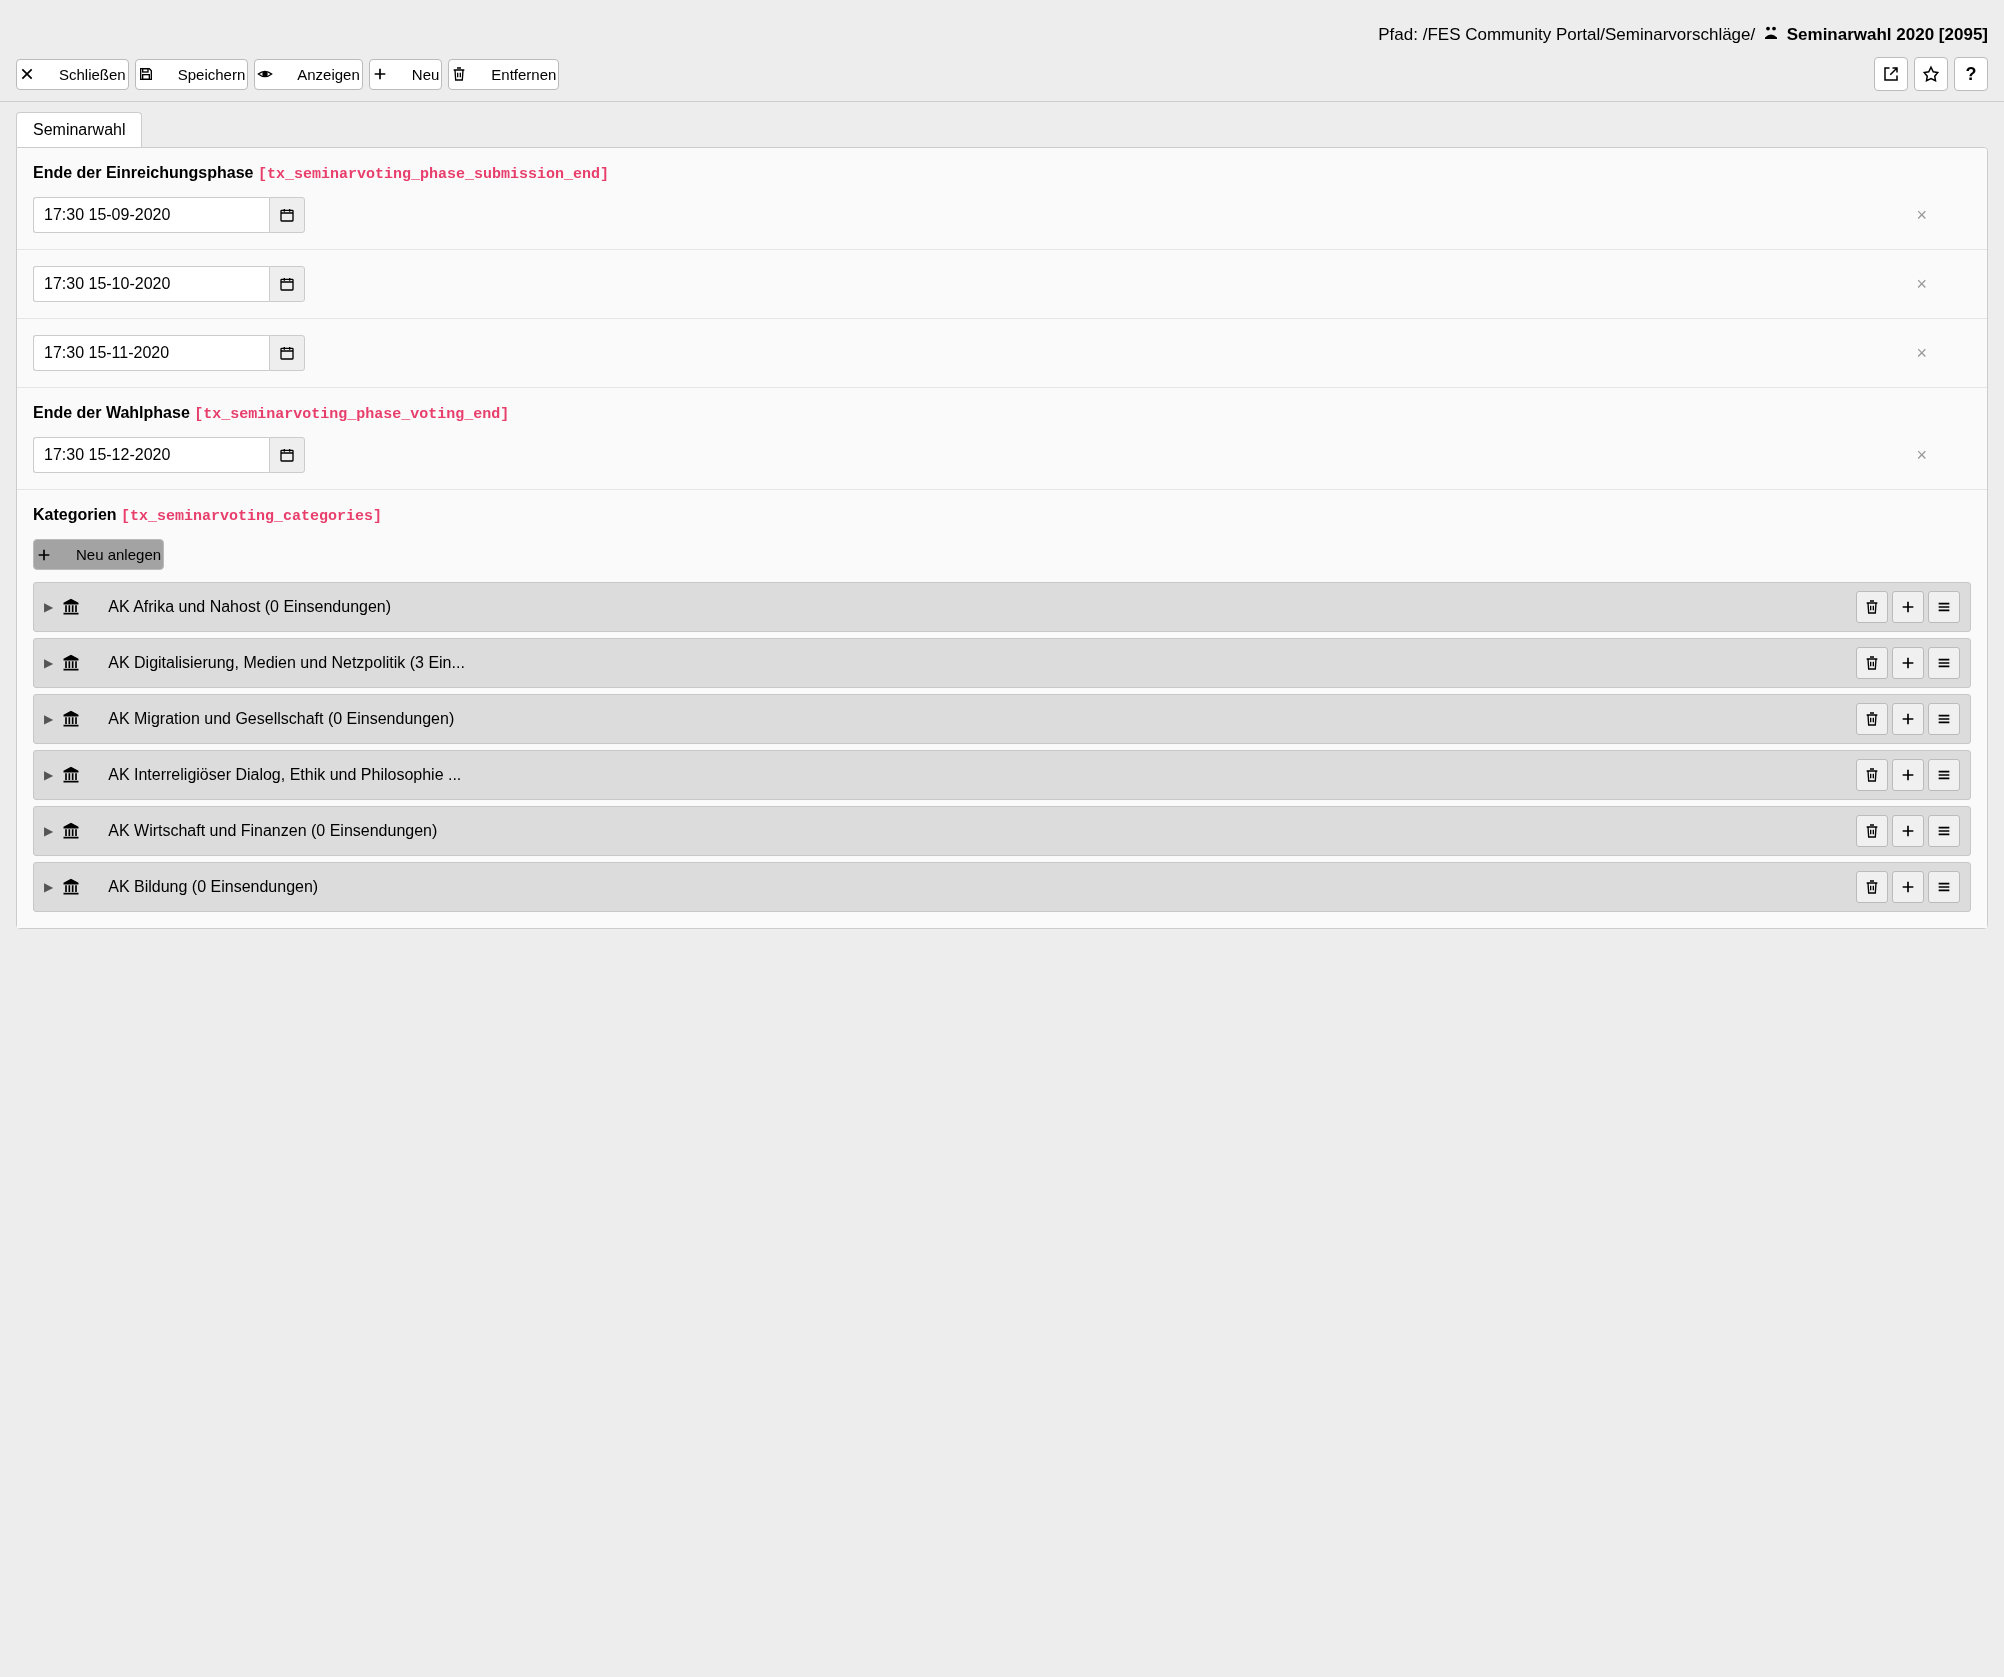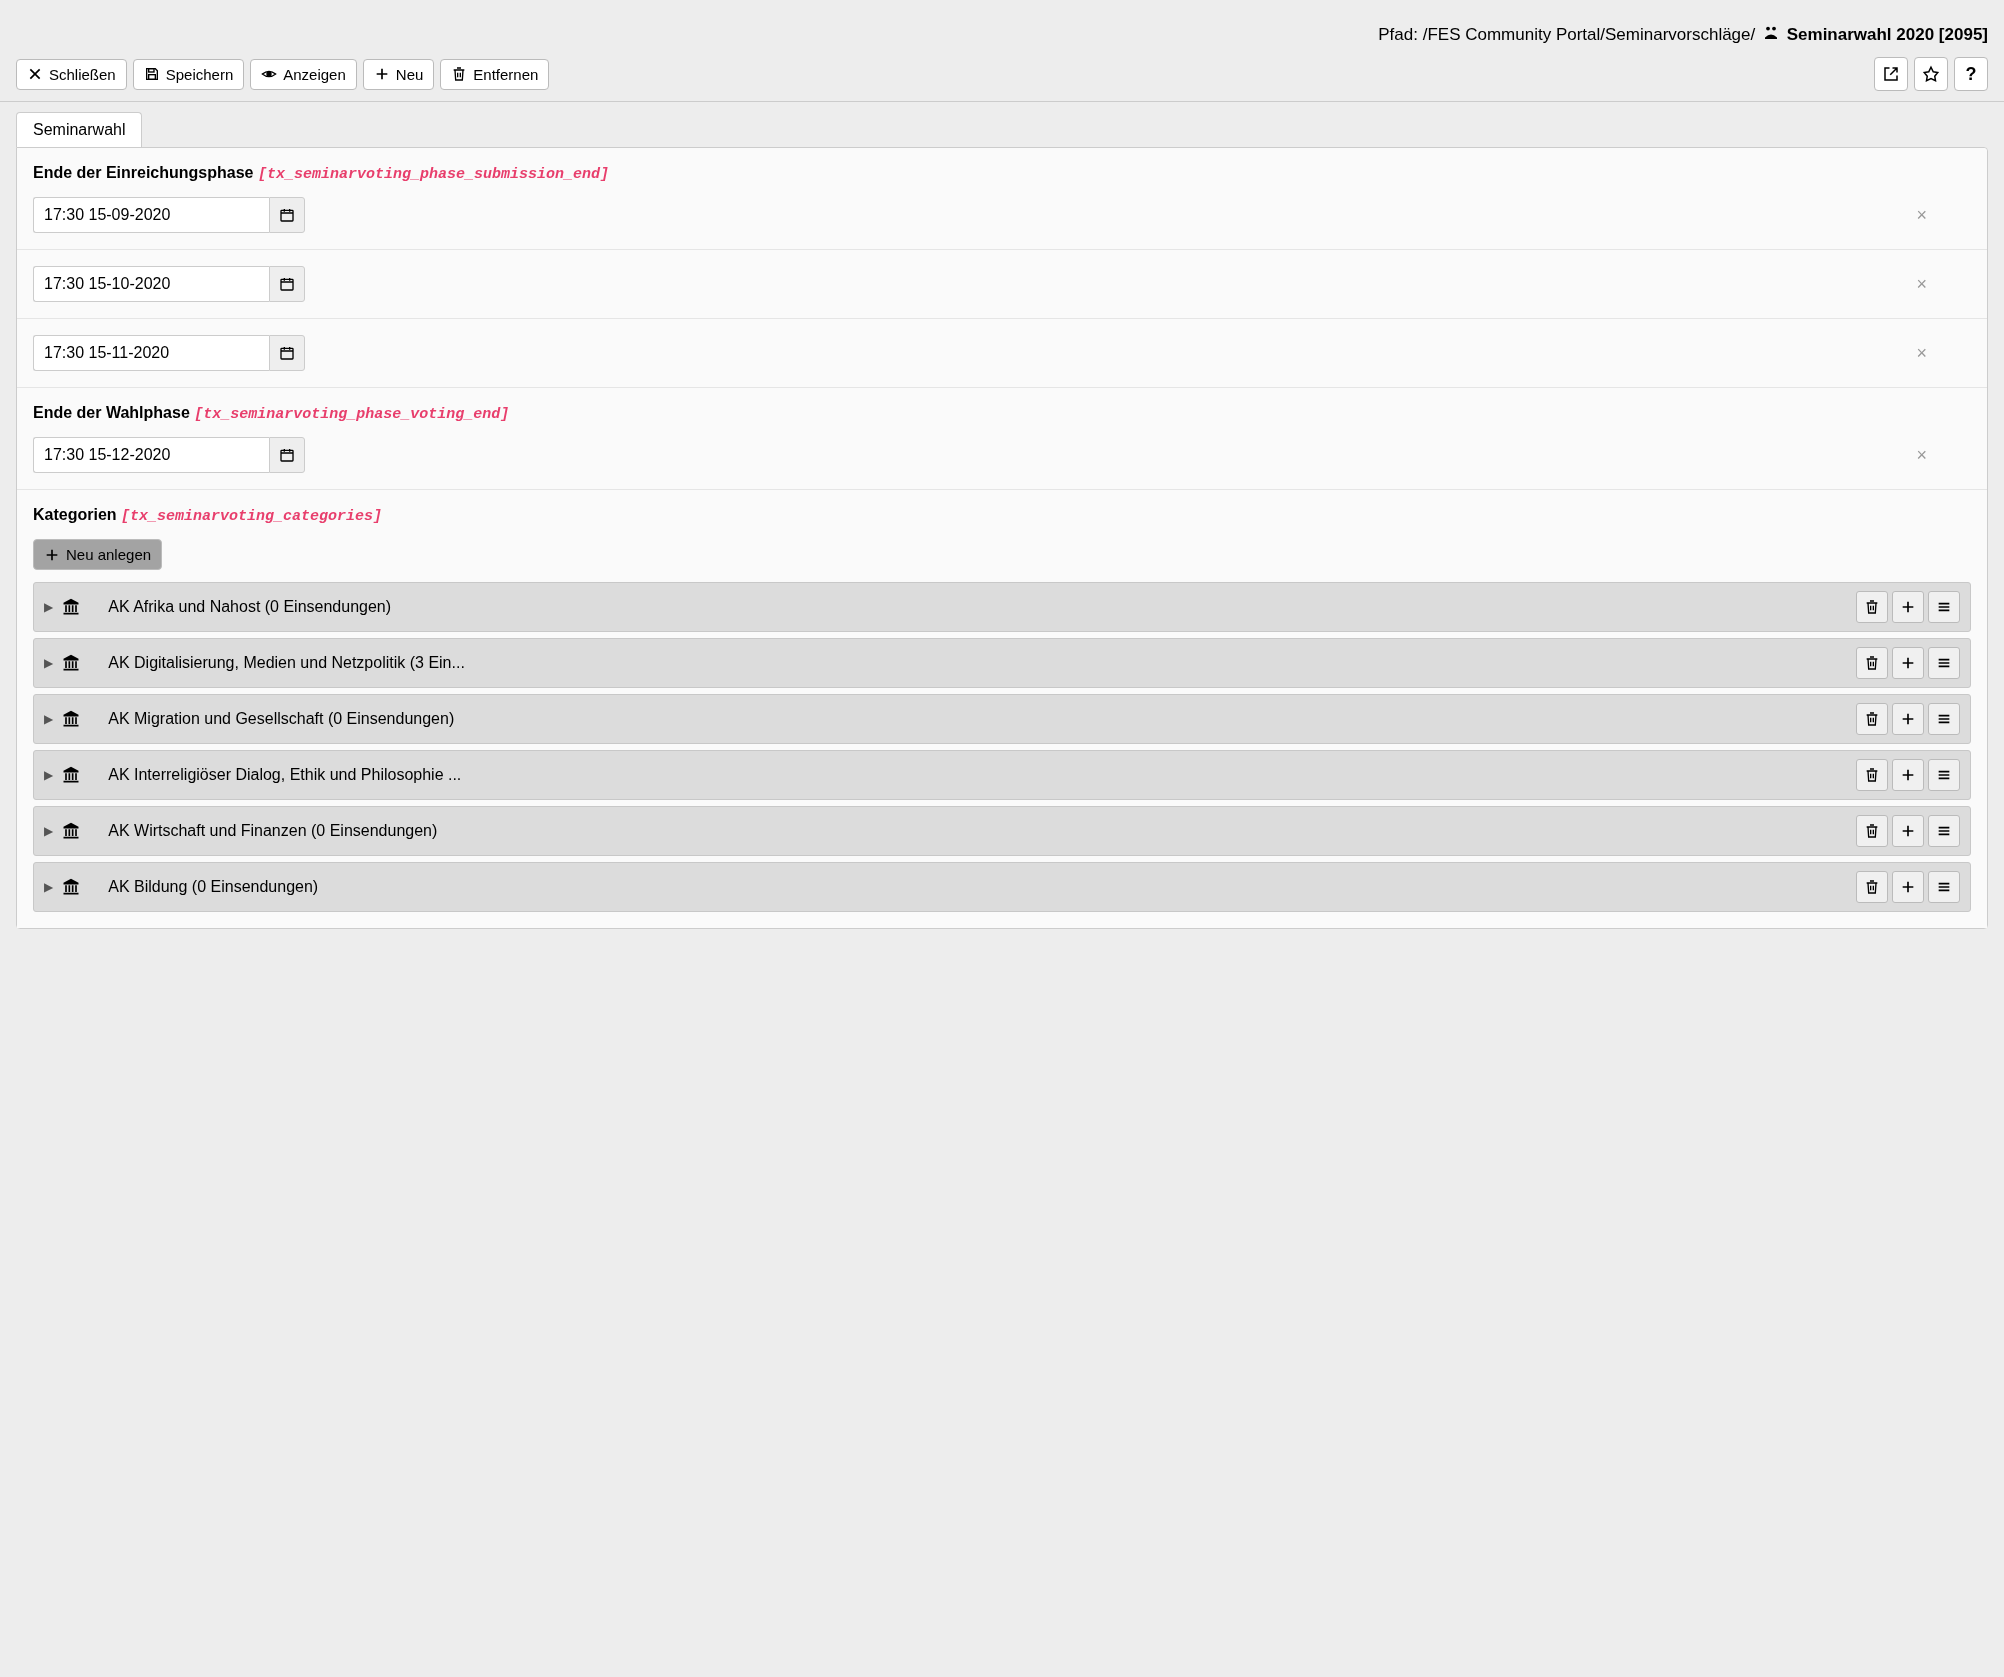--- a/index.html
+++ b/index.html
@@ -21,25 +21,25 @@
     display: flex;
     align-items: center;
     padding: 6px 16px 10px;
     border-bottom: 1px solid #ccc;
     gap: 6px;
   }
   .toolbar .spacer { flex: 1; }
   .btn {
     display: inline-flex;
     align-items: center;
-    gap: 6px;
+    gap: 24px;
     background: #fff;
     border: 1px solid #bbb;
     border-radius: 4px;
-    padding: 6px 10px;
+    padding: 6px 2px;
     font-size: 15px;
     cursor: pointer;
     color: #000;
   }
   .btn svg { width: 16px; height: 16px; }
   .icon-btn {
     display: inline-flex;
     align-items: center;
     justify-content: center;
     background: #fff;
@@ -75,21 +75,20 @@
   .field-label {
     font-weight: 700;
     font-size: 16px;
     margin-bottom: 14px;
   }
   .field-label .tech {
     font-weight: 700;
     font-family: "Courier New", monospace;
     color: #e83e6c;
     font-size: 15px;
-    font-style: italic;
   }
   .date-input {
     width: 236px;
     border: 1px solid #ccc;
     border-right: none;
     border-radius: 3px 0 0 3px;
     padding: 8px 28px 8px 10px;
     font-size: 16px;
     background: #fff;
     position: relative;

